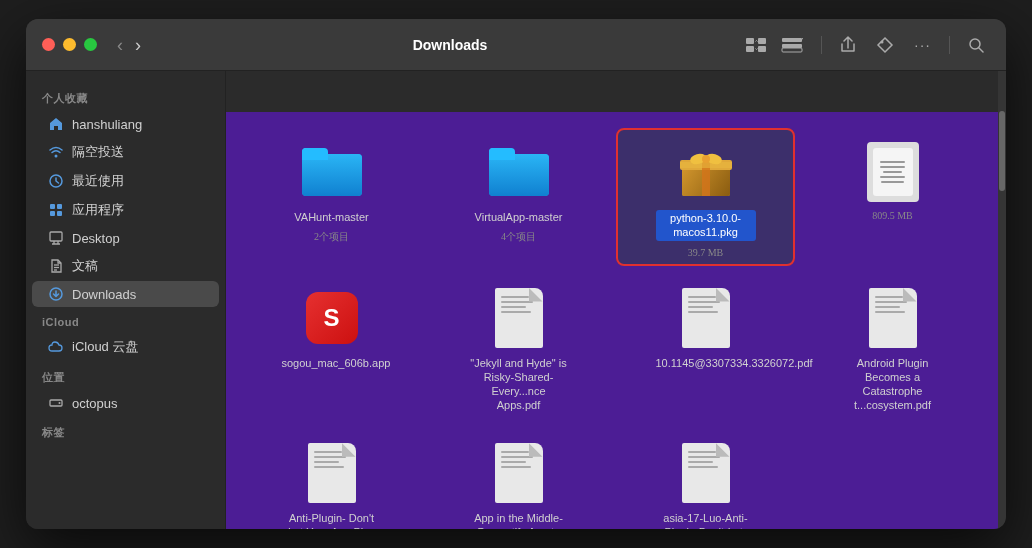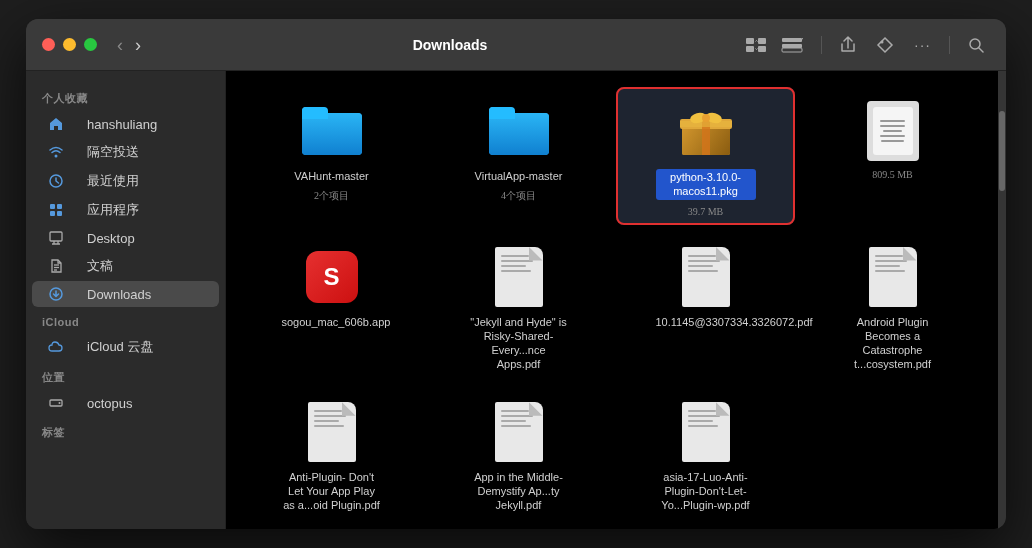--- a/index.html
+++ b/index.html
@@ -106,21 +106,21 @@
       color: #888;
       font-size: 11px;
       font-weight: 600;
       padding: 8px 16px 4px;
       letter-spacing: 0.5px;
     }
     .sidebar-item {
       display: flex;
       align-items: center;
       padding: 5px 16px;
-      gap: 23px;
+      gap: 8px;
       cursor: pointer;
       border-radius: 6px;
       margin: 1px 6px;
       color: #d0d0d0;
       font-size: 13px;
     }
     .sidebar-item.active { background: rgba(255,255,255,0.15); }
     .sidebar-icon {
       width: 16px;
       height: 16px;
@@ -128,23 +128,24 @@
       align-items: center;
       justify-content: center;
       font-size: 14px;
       flex-shrink: 0;
       color: #7ab0d4;
     }
     .sidebar-icon.blue { color: #5599dd; }
     .sidebar-icon.gray { color: #aaa; }
     .content-area {
       flex: 1;
-      background: #000000;
+      background: #4c1d95;
       overflow-y: auto;
       padding: 16px;
+      margin-top: 41px;
     }
     .files-grid {
       display: grid;
       grid-template-columns: repeat(4, 1fr);
       gap: 8px;
     }
     .file-item {
       display: flex;
       flex-direction: column;
       align-items: center;

